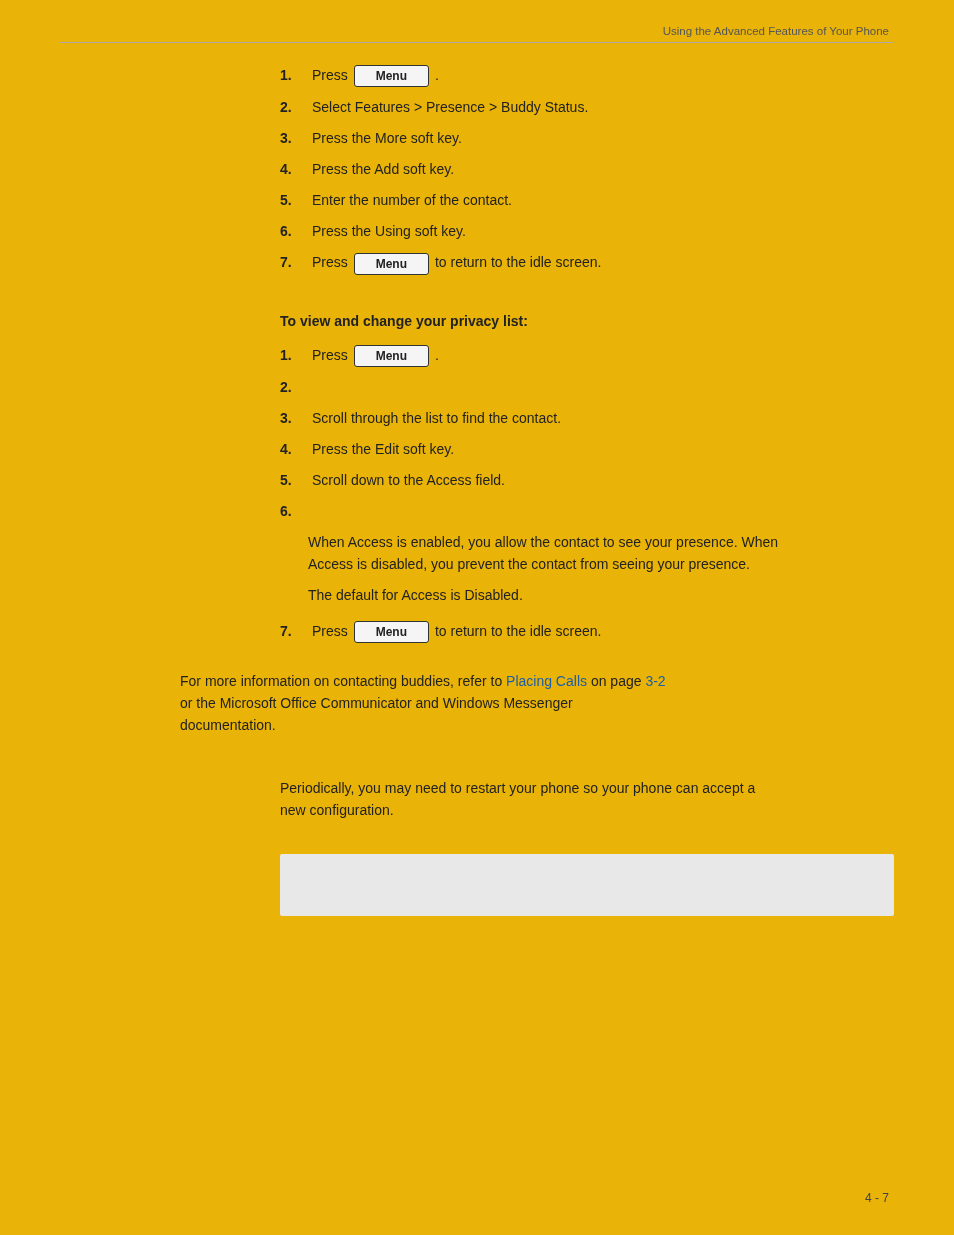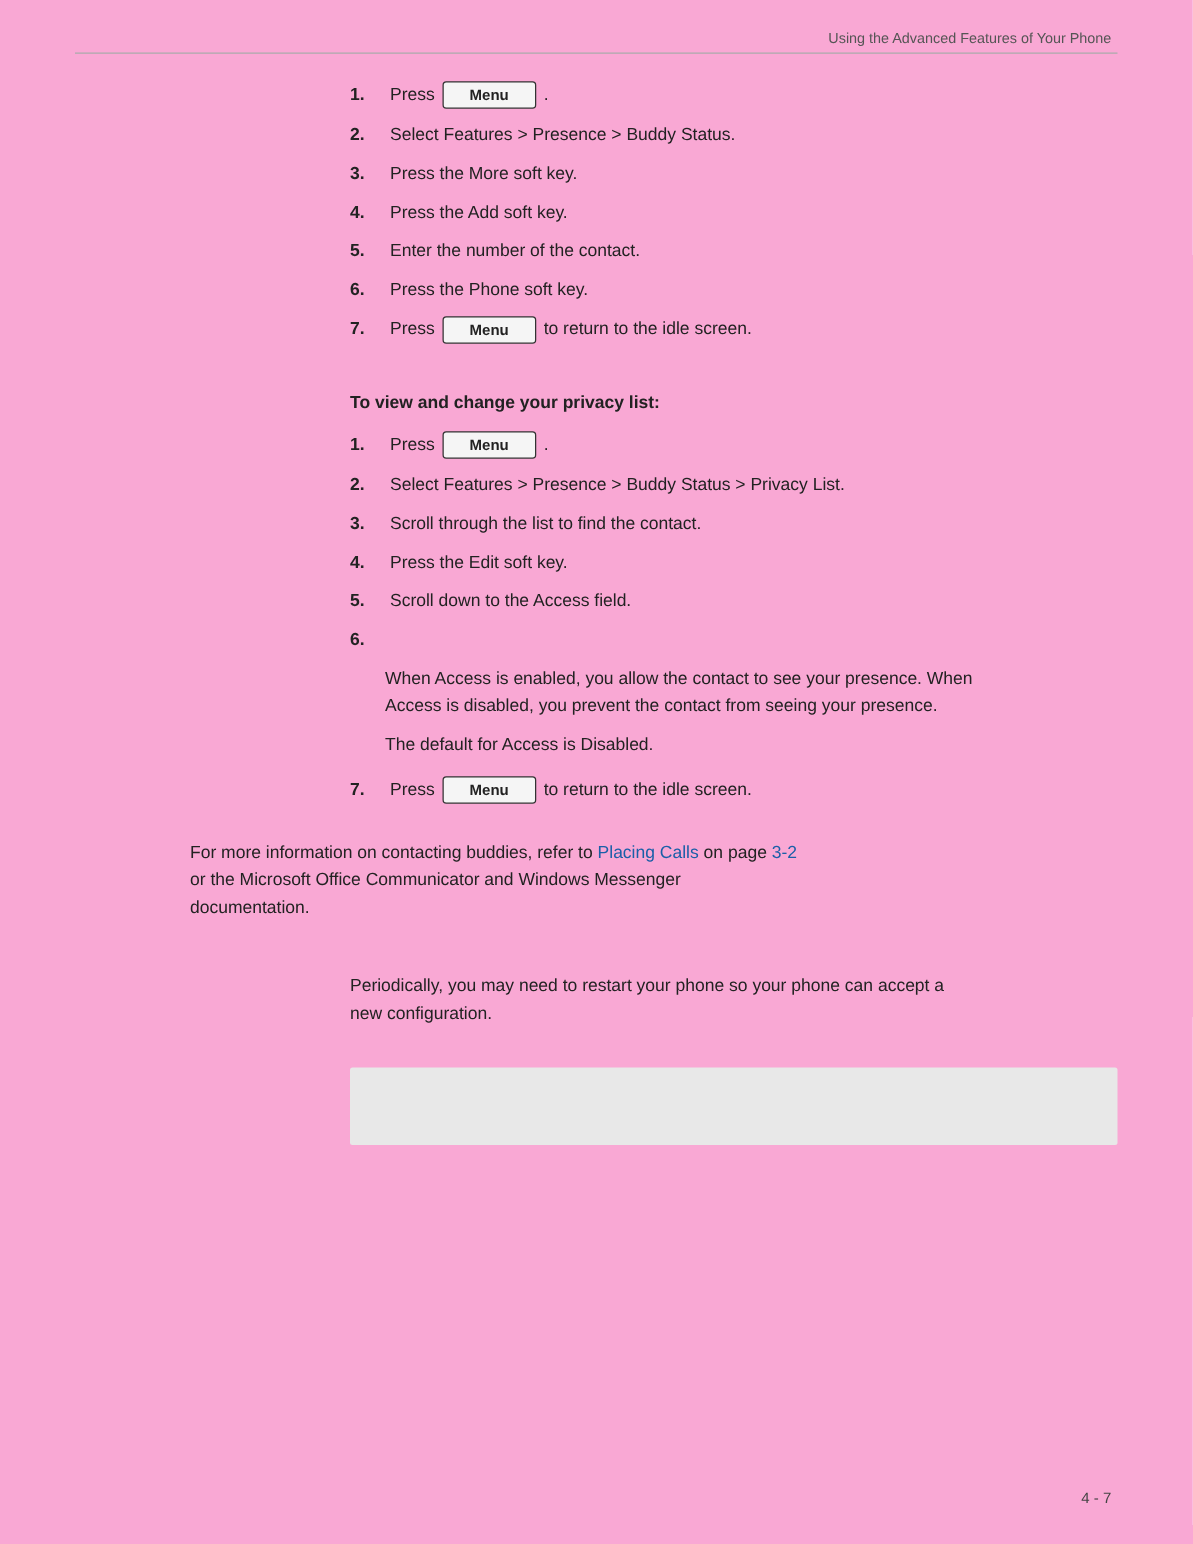--- a/index.html
+++ b/index.html
@@ -13,21 +13,21 @@
       min-height: 1235px;
       background: #ffffff;
       font-family: Arial, Helvetica, sans-serif;
       font-size: 14px;
       color: #222222;
     }
 
     .page-container {
       width: 954px;
       min-height: 1235px;
-      background: #f9a8d4;
+      background: #eab308;
       position: relative;
     }
 
     
     .header-rule {
       position: absolute;
       top: 42px;
       left: 60px;
       right: 60px;
       height: 1px;
@@ -100,21 +100,21 @@
 
     .section-gap {
       height: 18px;
     }
 
     .section-gap-large {
       height: 28px;
     }
 
     .info-paragraph {
-      margin-left: 92px;
+      margin-left: 120px;
       margin-bottom: 12px;
       font-size: 14px;
       line-height: 1.55;
     }
 
     .link-text {
       color: #1a5fa8;
       text-decoration: none;
     }
 
@@ -201,21 +201,21 @@
       <div class="numbered-item">
         <span class="item-number">5.</span>
         <span class="item-content">
           Enter the number of the contact.
         </span>
       </div>
 
       <div class="numbered-item">
         <span class="item-number">6.</span>
         <span class="item-content">
-          Press the <span class="bold-text">Phone</span> soft key.
+          Press the <span class="bold-text">Using</span> soft key.
         </span>
       </div>
 
       <div class="numbered-item">
         <span class="item-number">7.</span>
         <span class="item-content">
           Press <span class="menu-btn">Menu</span> to return to the idle screen.
         </span>
       </div>
 
@@ -229,23 +229,20 @@
 
       <div class="numbered-item">
         <span class="item-number">1.</span>
         <span class="item-content">
           Press <span class="menu-btn">Menu</span> .
         </span>
       </div>
 
       <div class="numbered-item">
         <span class="item-number">2.</span>
-        <span class="item-content">
-          Select <span class="bold-text">Features &gt; Presence &gt; Buddy Status &gt; Privacy List</span>.
-        </span>
       </div>
 
       <div class="numbered-item">
         <span class="item-number">3.</span>
         <span class="item-content">
           Scroll through the list to find the contact.
         </span>
       </div>
 
       <div class="numbered-item">

